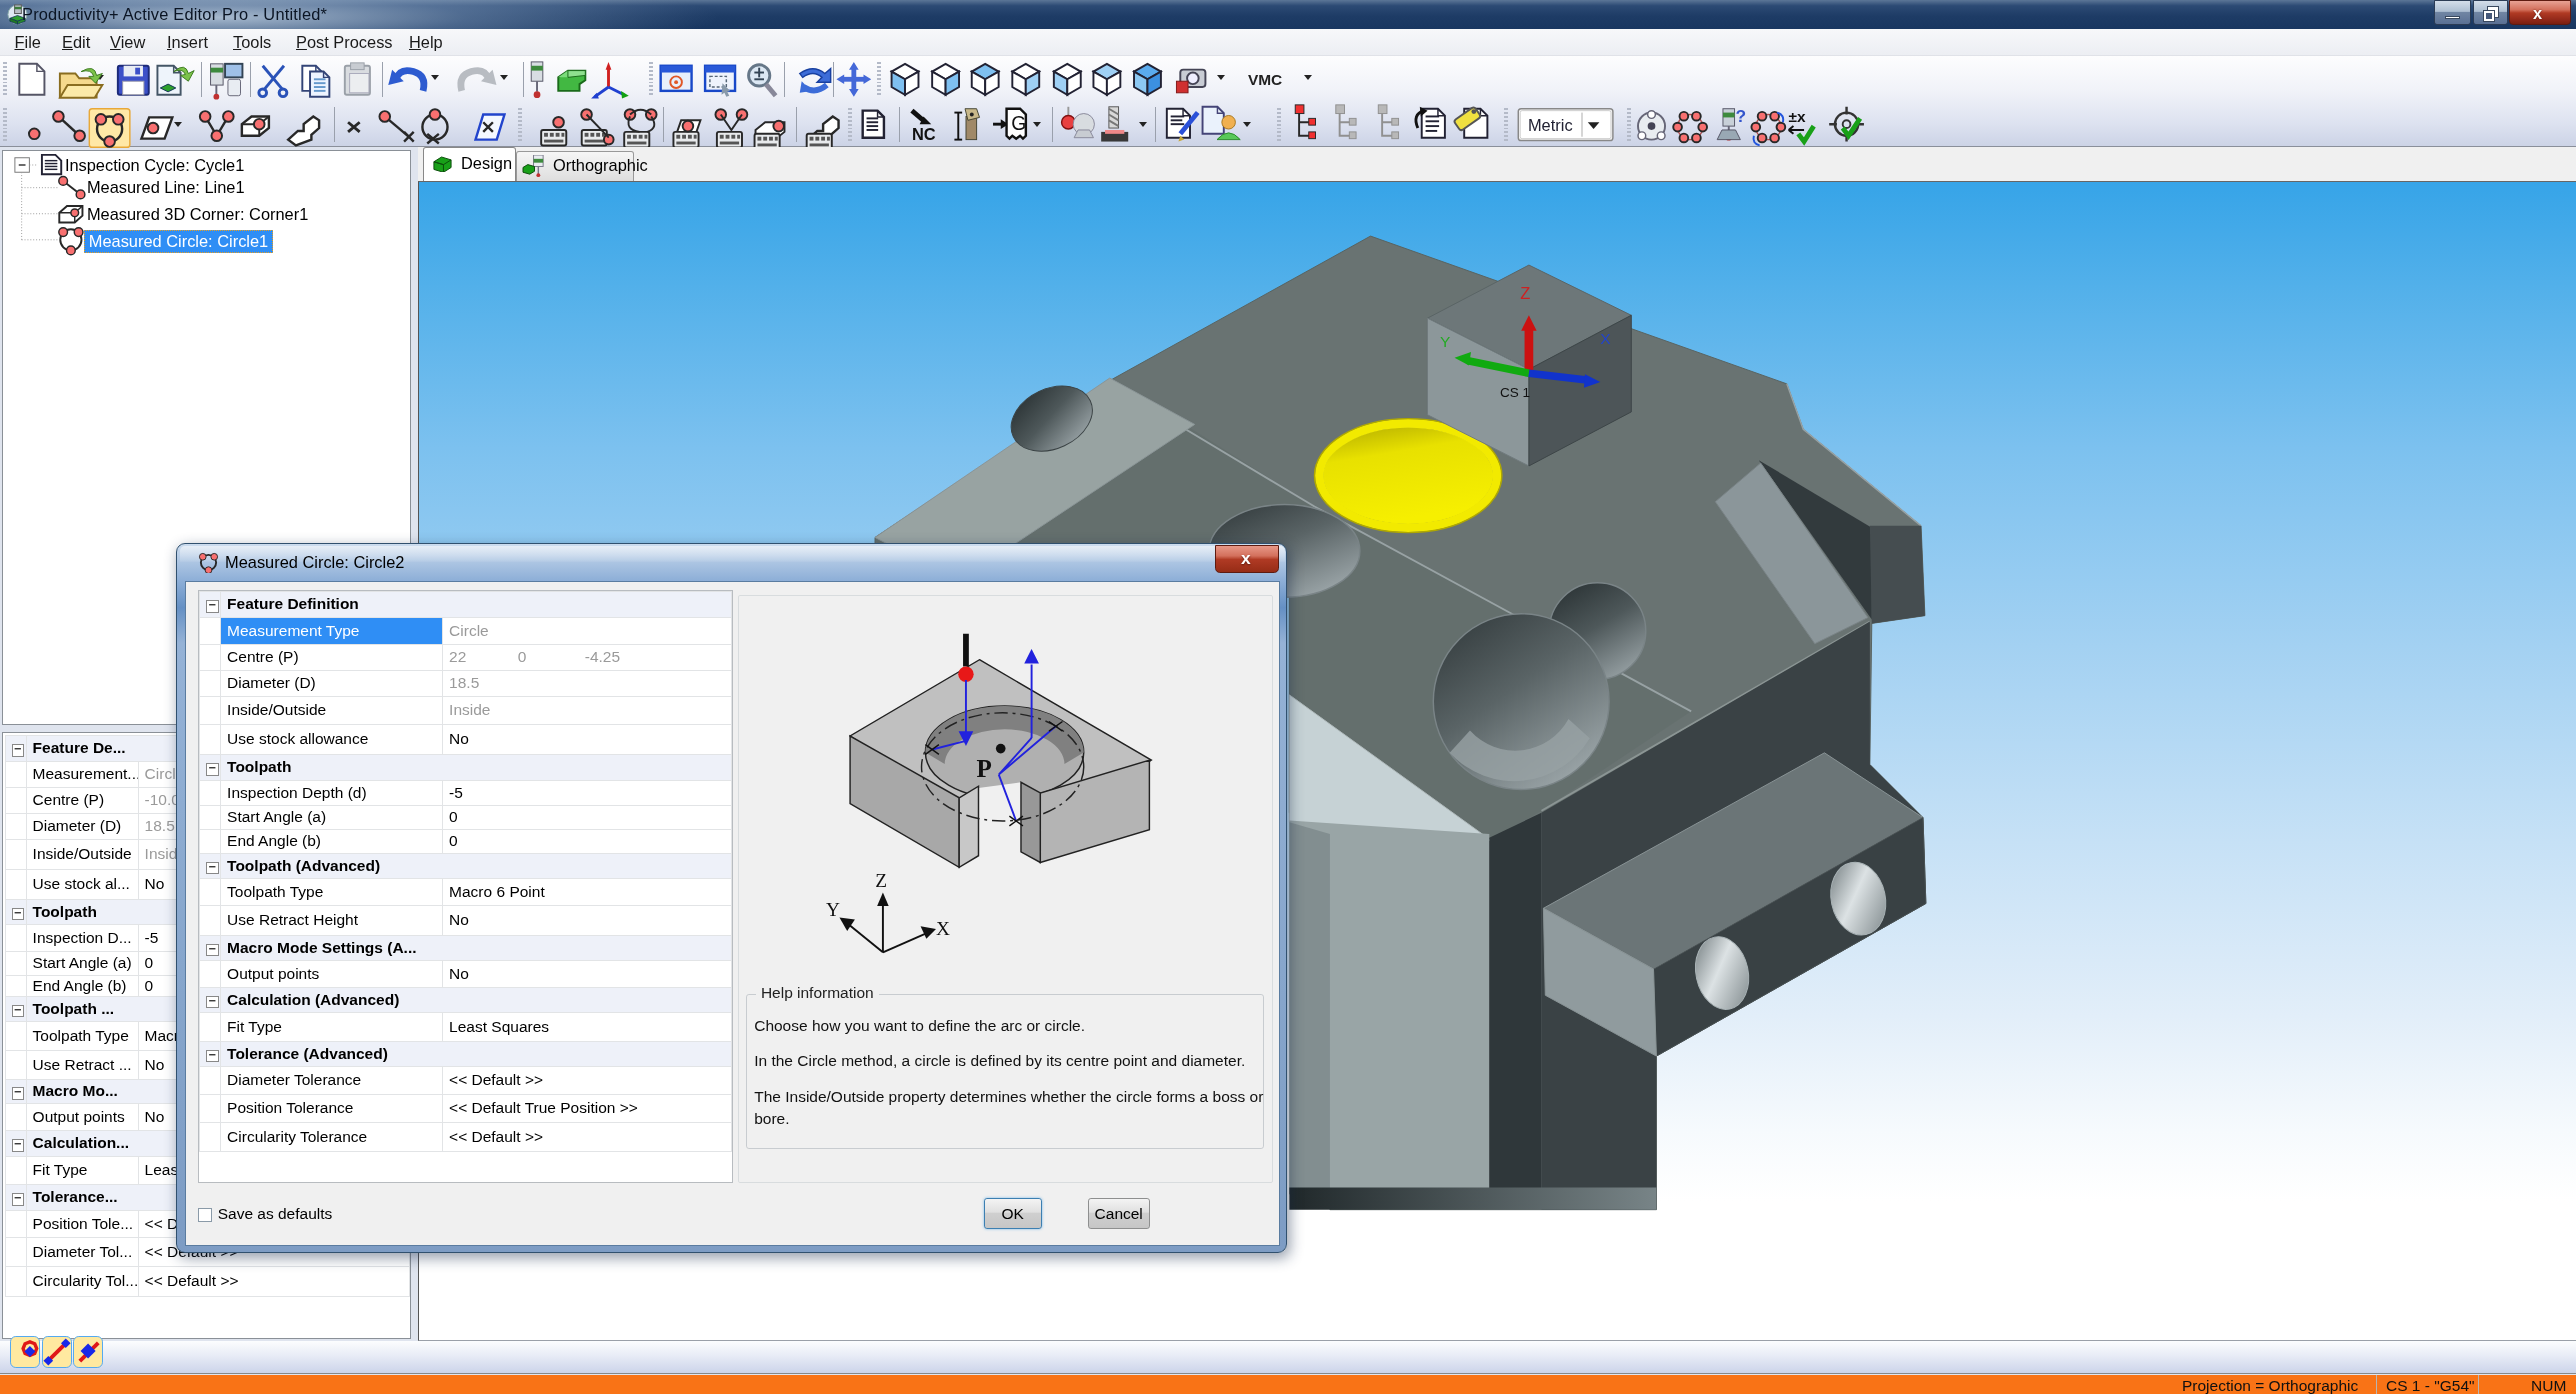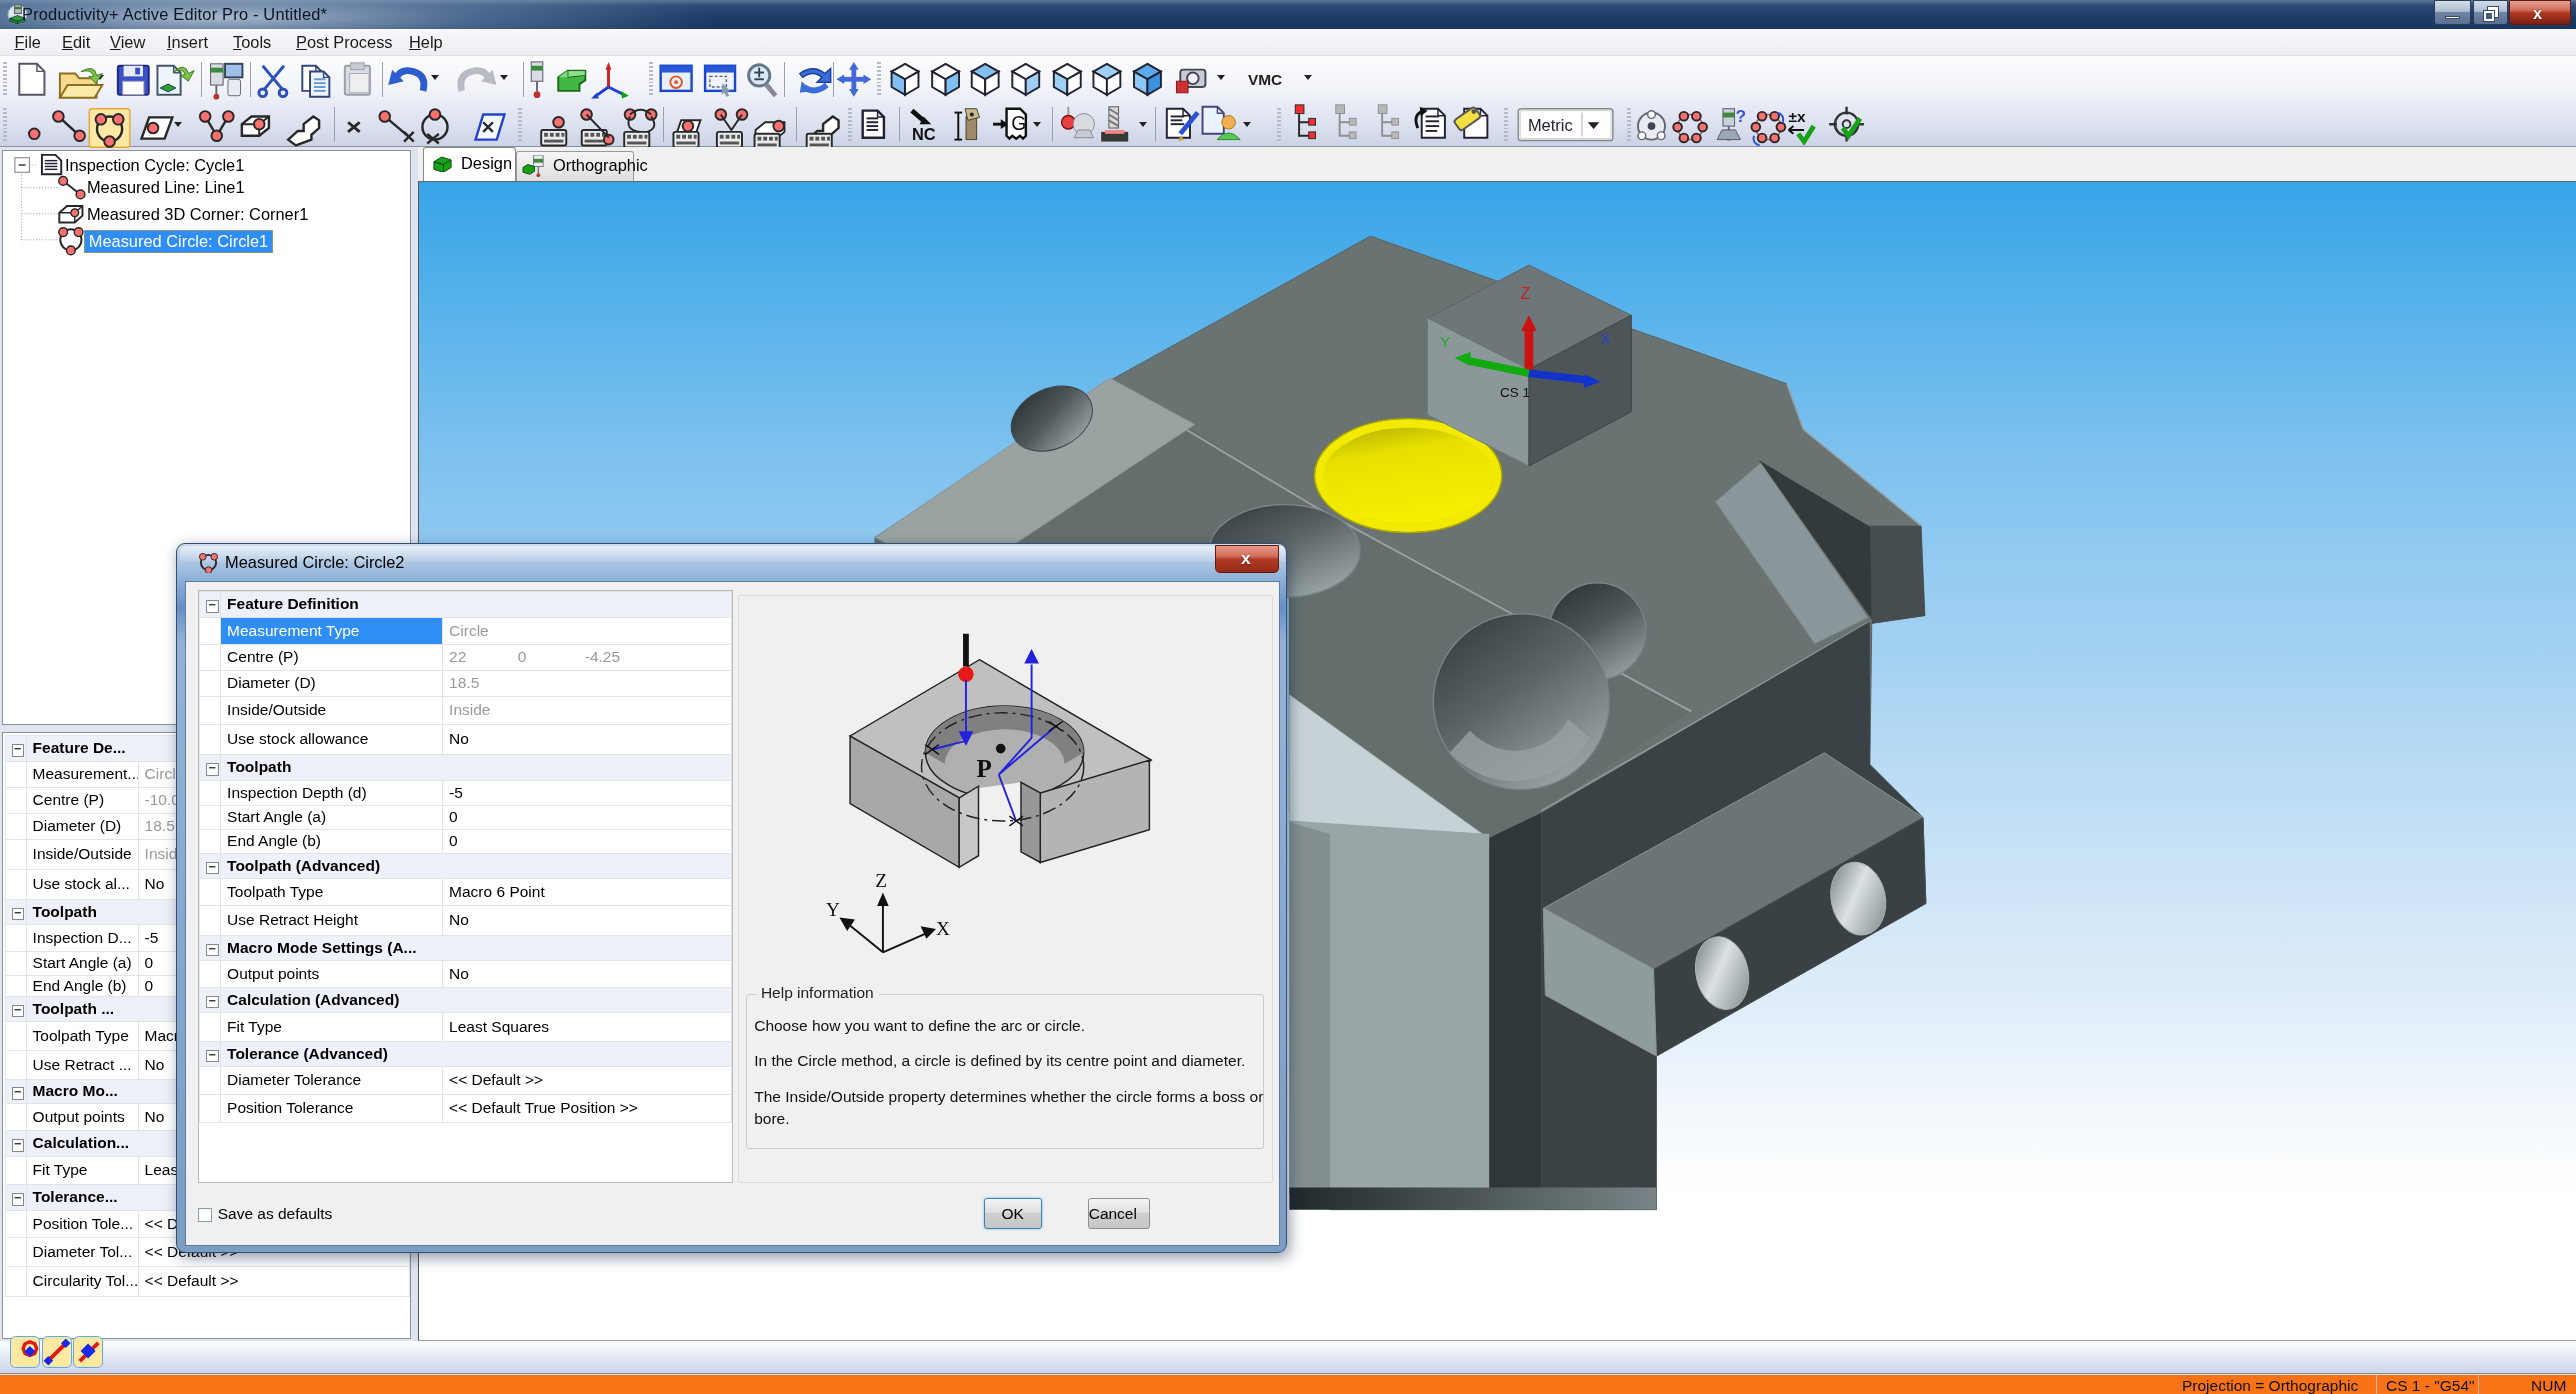--- a/index.html
+++ b/index.html
@@ -787,20 +787,25 @@
 <tr style="height:28px">
               <td></td>
               <td class="nm">Diameter Tolerance</td>
               <td class="vl">&lt;&lt; Default &gt;&gt;</td>
             </tr>
 <tr style="height:28px">
               <td></td>
               <td class="nm">Position Tolerance</td>
               <td class="vl">&lt;&lt; Default True Position &gt;&gt;</td>
             </tr>
+<tr style="height:29px">
+              <td></td>
+              <td class="nm">Circularity Tolerance</td>
+              <td class="vl">&lt;&lt; Default &gt;&gt;</td>
+            </tr>
 </tbody>
         </table>
 </div>
 <div class="abs" style="left:552px;top:12.6px;width:535px;height:588px;background:#f0f0f0;border:1px solid #d8dcde;border-radius:1.9px;overflow:hidden">
 <svg class="abs" style="left:0;top:0" width="535" height="588" viewBox="762 613 554 609">
 <defs>
             <linearGradient id="cg" x1="0" y1="0" x2="1" y2="1">
               <stop offset="0" stop-color="#8a8a8a"></stop>
               <stop offset="1" stop-color="#d8d8d8"></stop>
             </linearGradient>
@@ -846,15 +851,15 @@
 <div class="abs" style="left:17.4px;top:388px;background:#f0f0f0;padding:0 4.8px;font-size:15.5px;color:#222">Help information</div>
 <div class="abs" style="left:15.5px;top:419px;font-size:15.5px;color:#111;line-height:22px;white-space:nowrap">
           <div style="margin-bottom:13.5px">Choose how you want to define the arc or circle.</div>
           <div style="margin-bottom:13.5px">In the Circle method, a circle is defined by its centre point and diameter.</div>
           <div>The Inside/Outside property determines whether the circle forms a boss or<br>bore.</div>
         </div>
 </div>
 <div class="abs" style="left:12.6px;top:626px;width:13.5px;height:13.5px;background:#fff;border:1px solid #8a9aa8"></div>
 <div class="abs" style="left:32px;top:623px;font-size:15.5px;color:#000">Save as defaults</div>
 <div class="abs" style="left:798px;top:616px;width:58px;height:31px;background:linear-gradient(180deg,#f4f4f4,#e0e0e0 45%,#cfcfcf 50%,#c6c6c6);border:1px solid #3c7fb1;border-radius:2.9px;box-shadow:0 0 2.9px #7ab8e8;text-align:center;font-size:15.5px;line-height:29px">OK</div>
-<div class="abs" style="left:902px;top:616px;width:62px;height:31px;background:linear-gradient(180deg,#f4f4f4,#e0e0e0 45%,#cfcfcf 50%,#c6c6c6);border:1px solid #8e8f8f;border-radius:2.9px;text-align:left;font-size:15.5px;line-height:29px">Cancel</div>
+<div class="abs" style="left:902px;top:616px;width:62px;height:31px;background:linear-gradient(180deg,#f4f4f4,#e0e0e0 45%,#cfcfcf 50%,#c6c6c6);border:1px solid #8e8f8f;border-radius:2.9px;text-align:center;font-size:15.5px;line-height:29px">Cancel</div>
 </div>
 </div>
 
 </body></html>

